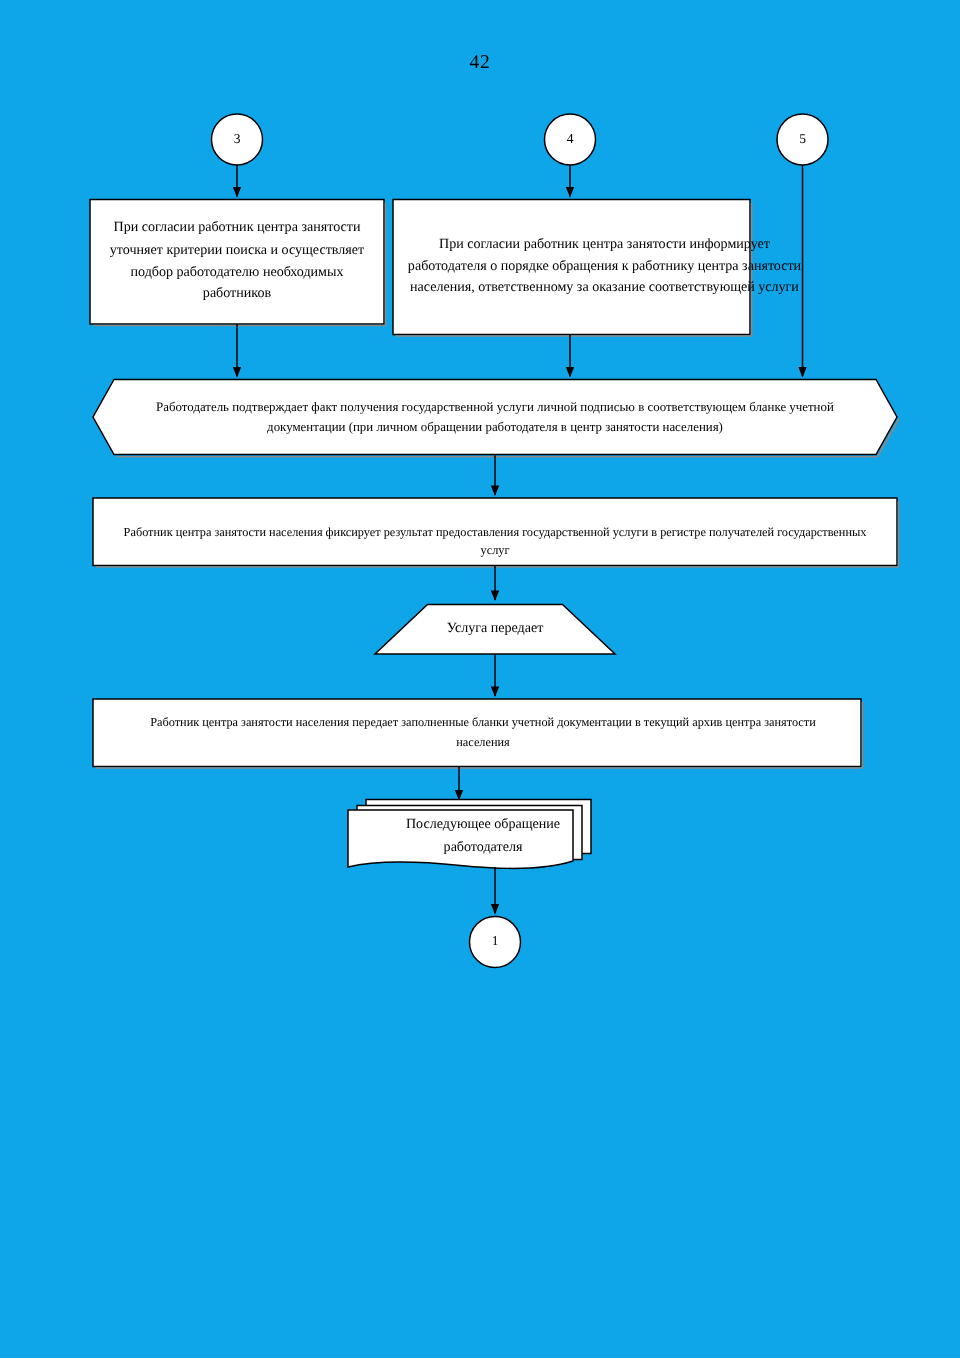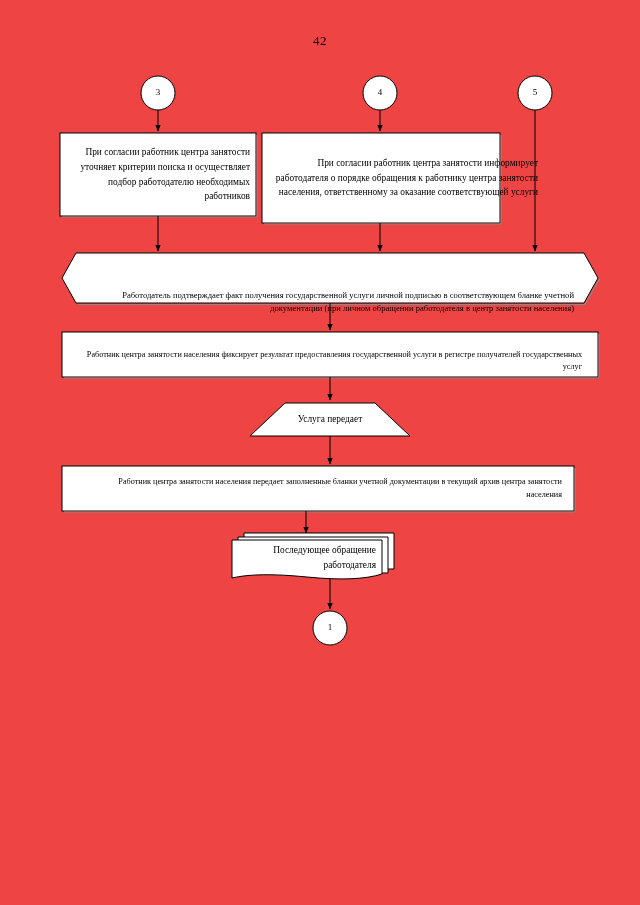--- a/index.html
+++ b/index.html
@@ -13,41 +13,41 @@
     height: 905px;
     font-family: "Liberation Serif", "DejaVu Serif", serif;
     color: #000000;
     position: relative;
     overflow: hidden;
   }
   #page {
     position: relative;
     width: 640px;
     height: 905px;
-    background: #ef4444;
+    background: #0ea5e9;
   }
   #page-number {
     position: absolute;
     top: 33px;
     left: 0;
     width: 640px;
     text-align: center;
     font-size: 13px;
     letter-spacing: 0.5px;
   }
   svg#flow {
     position: absolute;
     top: 0;
     left: 0;
     width: 640px;
     height: 905px;
   }
   .node-text {
     position: absolute;
-    text-align: right;
+    text-align: center;
     font-size: 8.2px;
     line-height: 1.52;
     color: #000;
     display: flex;
     align-items: center;
     justify-content: center;
     padding: 0 6px;
     box-sizing: border-box;
     pointer-events: none;
     border-radius: 25px;
@@ -131,21 +131,21 @@
 
   <div class="conn-label" style="left:143px; top:88px;">3</div>
   <div class="conn-label" style="left:365px; top:88px;">4</div>
   <div class="conn-label" style="left:520px; top:88px;">5</div>
   <div class="conn-label" style="left:315px; top:623px;">1</div>
 
   <div class="node-text big" style="left:60px; top:133px; width:196px; height:83px;">При согласии работник центра занятости уточняет критерии поиска и осуществляет подбор работодателю необходимых работников</div>
 
   <div class="node-text big" style="left:262px; top:133px; width:282px; height:90px;">При согласии работник центра занятости информирует работодателя о порядке обращения к работнику центра занятости населения, ответственному за оказание соответствующей услуги</div>
 
-  <div class="node-text mid" style="left:80px; top:253px; width:500px; height:50px;margin-top:24px;">Работодатель подтверждает факт получения государственной услуги личной подписью в соответствующем бланке учетной документации (при личном обращении работодателя в центр занятости населения)</div>
+  <div class="node-text mid" style="left:80px; top:253px; width:500px; height:50px;">Работодатель подтверждает факт получения государственной услуги личной подписью в соответствующем бланке учетной документации (при личном обращении работодателя в центр занятости населения)</div>
 
   <div class="node-text" style="left:72px; top:332px; width:516px; height:58px;">Работник центра занятости населения фиксирует результат предоставления государственной услуги в регистре получателей государственных услуг</div>
 
   <div class="node-text big" style="left:265px; top:403px; width:130px; height:33px;">Услуга передает</div>
 
   <div class="node-text" style="left:76px; top:466px; width:492px; height:45px;">Работник центра занятости населения передает заполненные бланки учетной документации в текущий архив центра занятости населения</div>
 
   <div class="node-text big" style="left:232px; top:540px; width:150px; height:36px;padding-left:36px;">Последующее обращение работодателя</div>
 
 </div>

